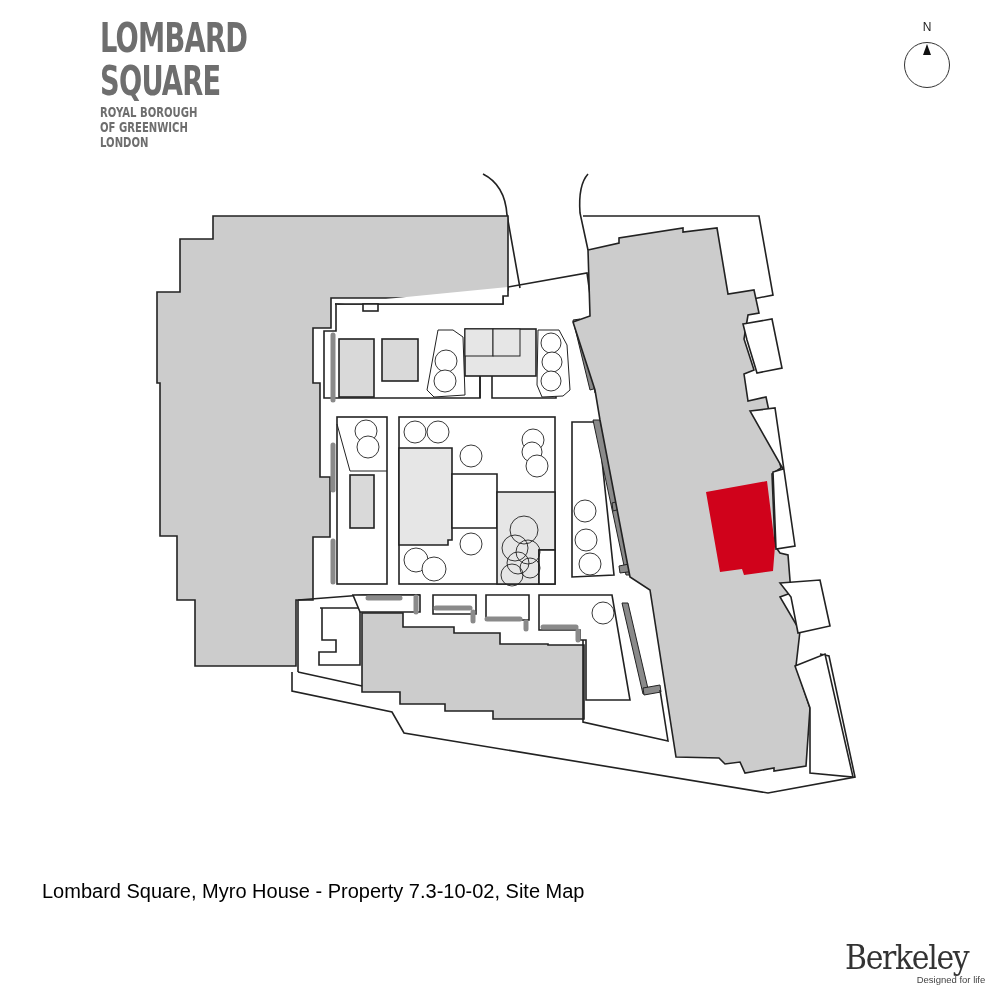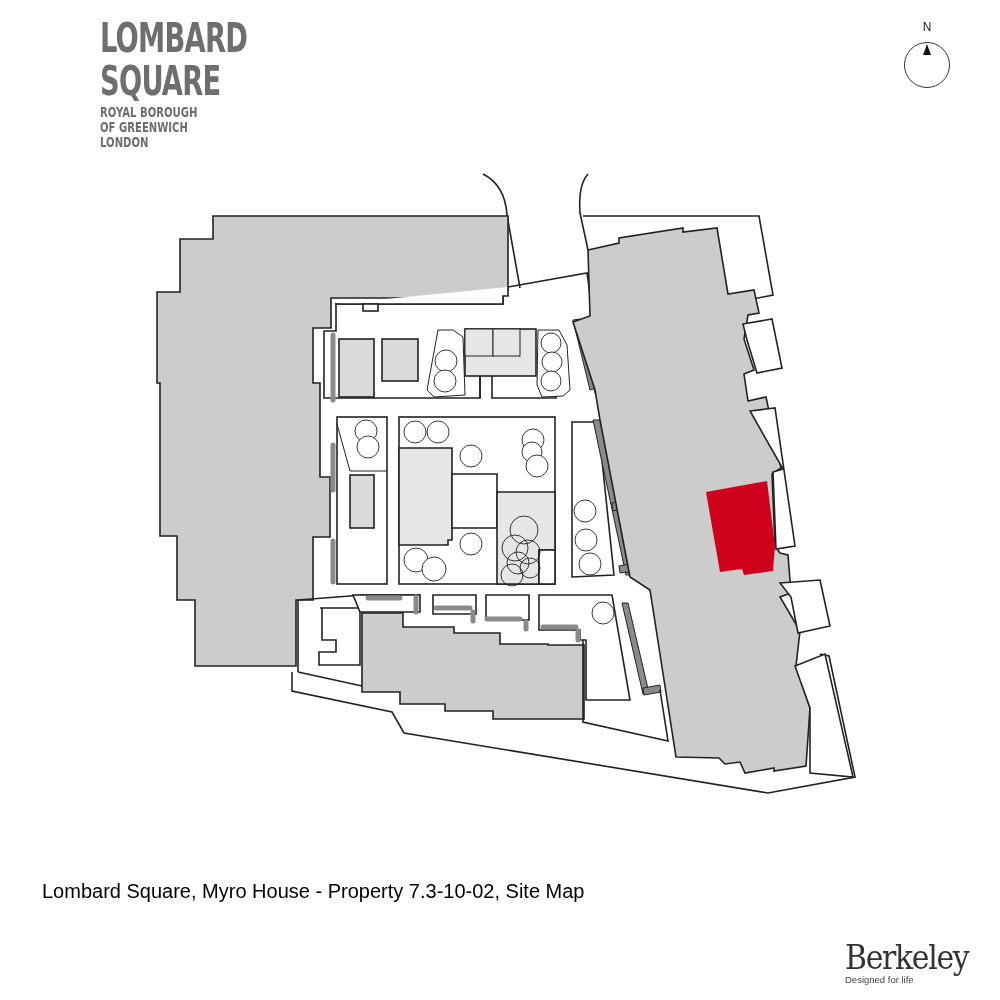--- a/index.html
+++ b/index.html
@@ -8,21 +8,21 @@
   .logo .l1, .logo .l2 { display:block; font-size:41px; transform:scaleX(0.74); transform-origin:left; font-stretch:condensed; }
   .logo .l2 { margin-top:2px; }
   .logo .sub { display:block; font-size:14px; transform:scaleX(0.72); transform-origin:left; margin-top:3px; line-height:15px; letter-spacing:0; }
   .compass { position:absolute; left:902px; top:20px; width:50px; height:72px; }
   .compass .n { position:absolute; left:0; width:50px; top:0; text-align:center; font-size:12px; color:#222; font-family:"Liberation Sans", sans-serif; }
   .compass .ring { position:absolute; left:2px; top:22px; width:46px; height:46px; border:1.2px solid #333; border-radius:50%; box-sizing:border-box; }
   .compass .arrow { position:absolute; left:21px; top:24px; width:0; height:0; border-left:4px solid transparent; border-right:4px solid transparent; border-bottom:11px solid #111; }
   .caption { position:absolute; left:42px; top:880px; font-size:20px; color:#000; font-family:"Liberation Sans", sans-serif; }
   .brand { position:absolute; left:845px; top:940px; color:#333; }
   .brand .name { display:block; font-family:"DejaVu Serif", serif; font-size:34px; letter-spacing:-1.5px; line-height:34px; transform:scaleX(0.88); transform-origin:left; }
-  .brand .tag { display:block; font-family:"Liberation Sans", sans-serif; font-size:9.5px; margin-top:0px; color:#444; }
+  .brand .tag { display:block; font-family:"Liberation Sans", sans-serif; font-size:9.5px; margin-top:0px; color:#444;text-align:right; }
   svg.map { position:absolute; left:0; top:0; }
 </style>
 </head>
 <body>
 
 <div class="logo">
   <span class="l1">LOMBARD</span>
   <span class="l2">SQUARE</span>
   <span class="sub">ROYAL BOROUGH</span>
   <span class="sub" style="margin-top:0">OF GREENWICH</span>

